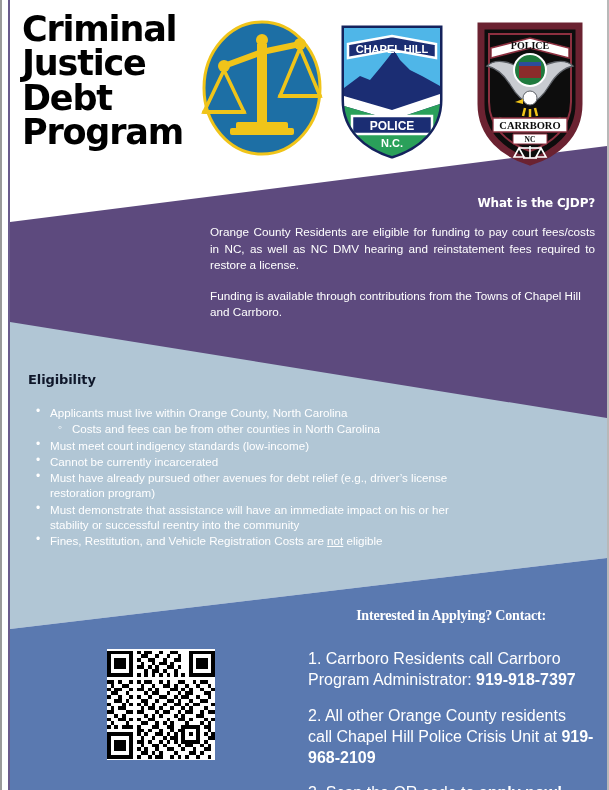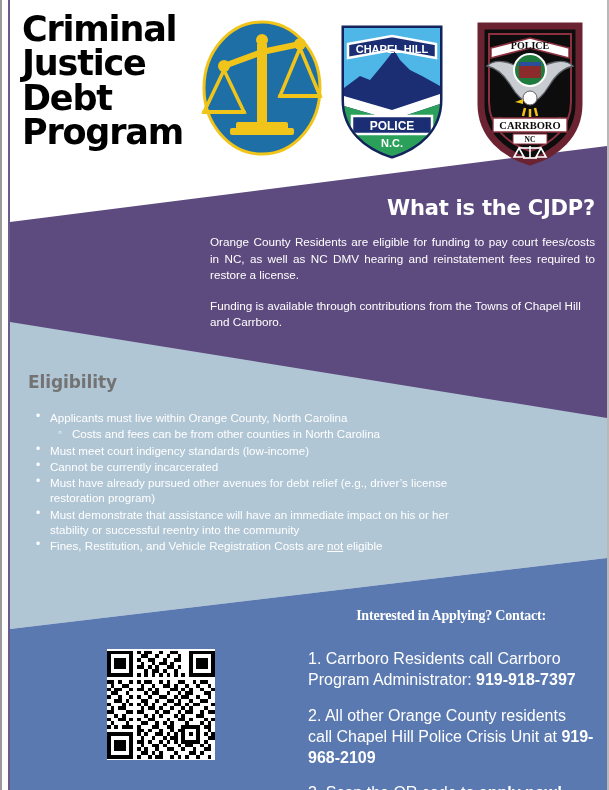--- a/index.html
+++ b/index.html
@@ -91,21 +91,21 @@
   
   .cjdp {
     position: absolute;
     left: 210px;
     top: 196px;
     width: 385px;
   }
   .cjdp-heading {
     font-family: "DejaVu Sans", sans-serif;
     font-weight: 700;
-    font-size: 21px;
+    font-size: 12px;
     color: #ffffff;
     text-align: right;
     letter-spacing: -0.2px;
     margin: 0 0 14px 0;
   }
   .cjdp-p1 {
     font-size: 11.7px;
     line-height: 1.42;
     color: #ffffff;
     text-align: justify;
@@ -121,22 +121,22 @@
   
   .elig {
     position: absolute;
     left: 28px;
     top: 372px;
     width: 460px;
   }
   .elig-heading {
     font-family: "DejaVu Sans", sans-serif;
     font-weight: 700;
-    font-size: 17px;
-    color: #737373;
+    font-size: 13px;
+    color: #0f172a;
     margin: 0 0 18px 0;
     letter-spacing: -0.1px;
   }
   ul.elig-list {
     list-style: none;
     margin: 0;
     padding: 0;
   }
   ul.elig-list > li {
     position: relative;

